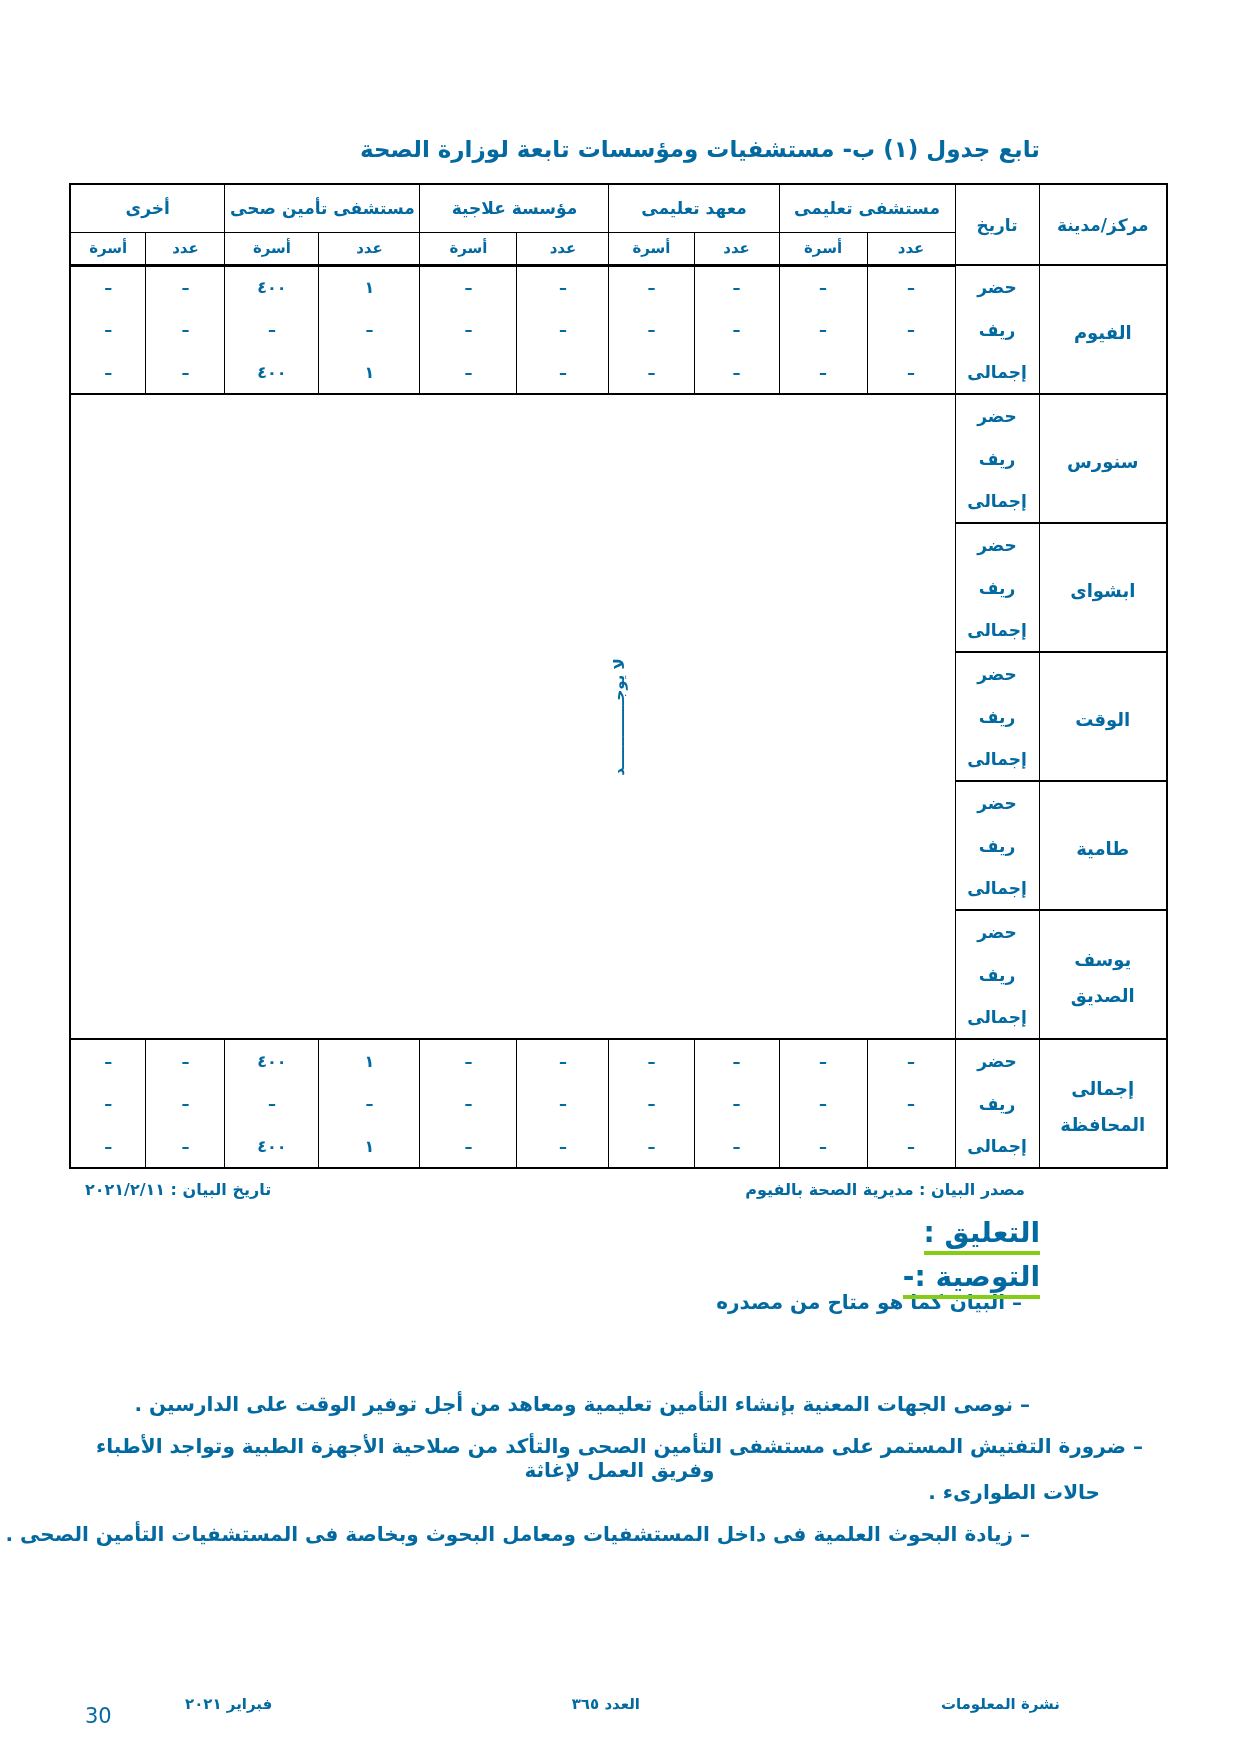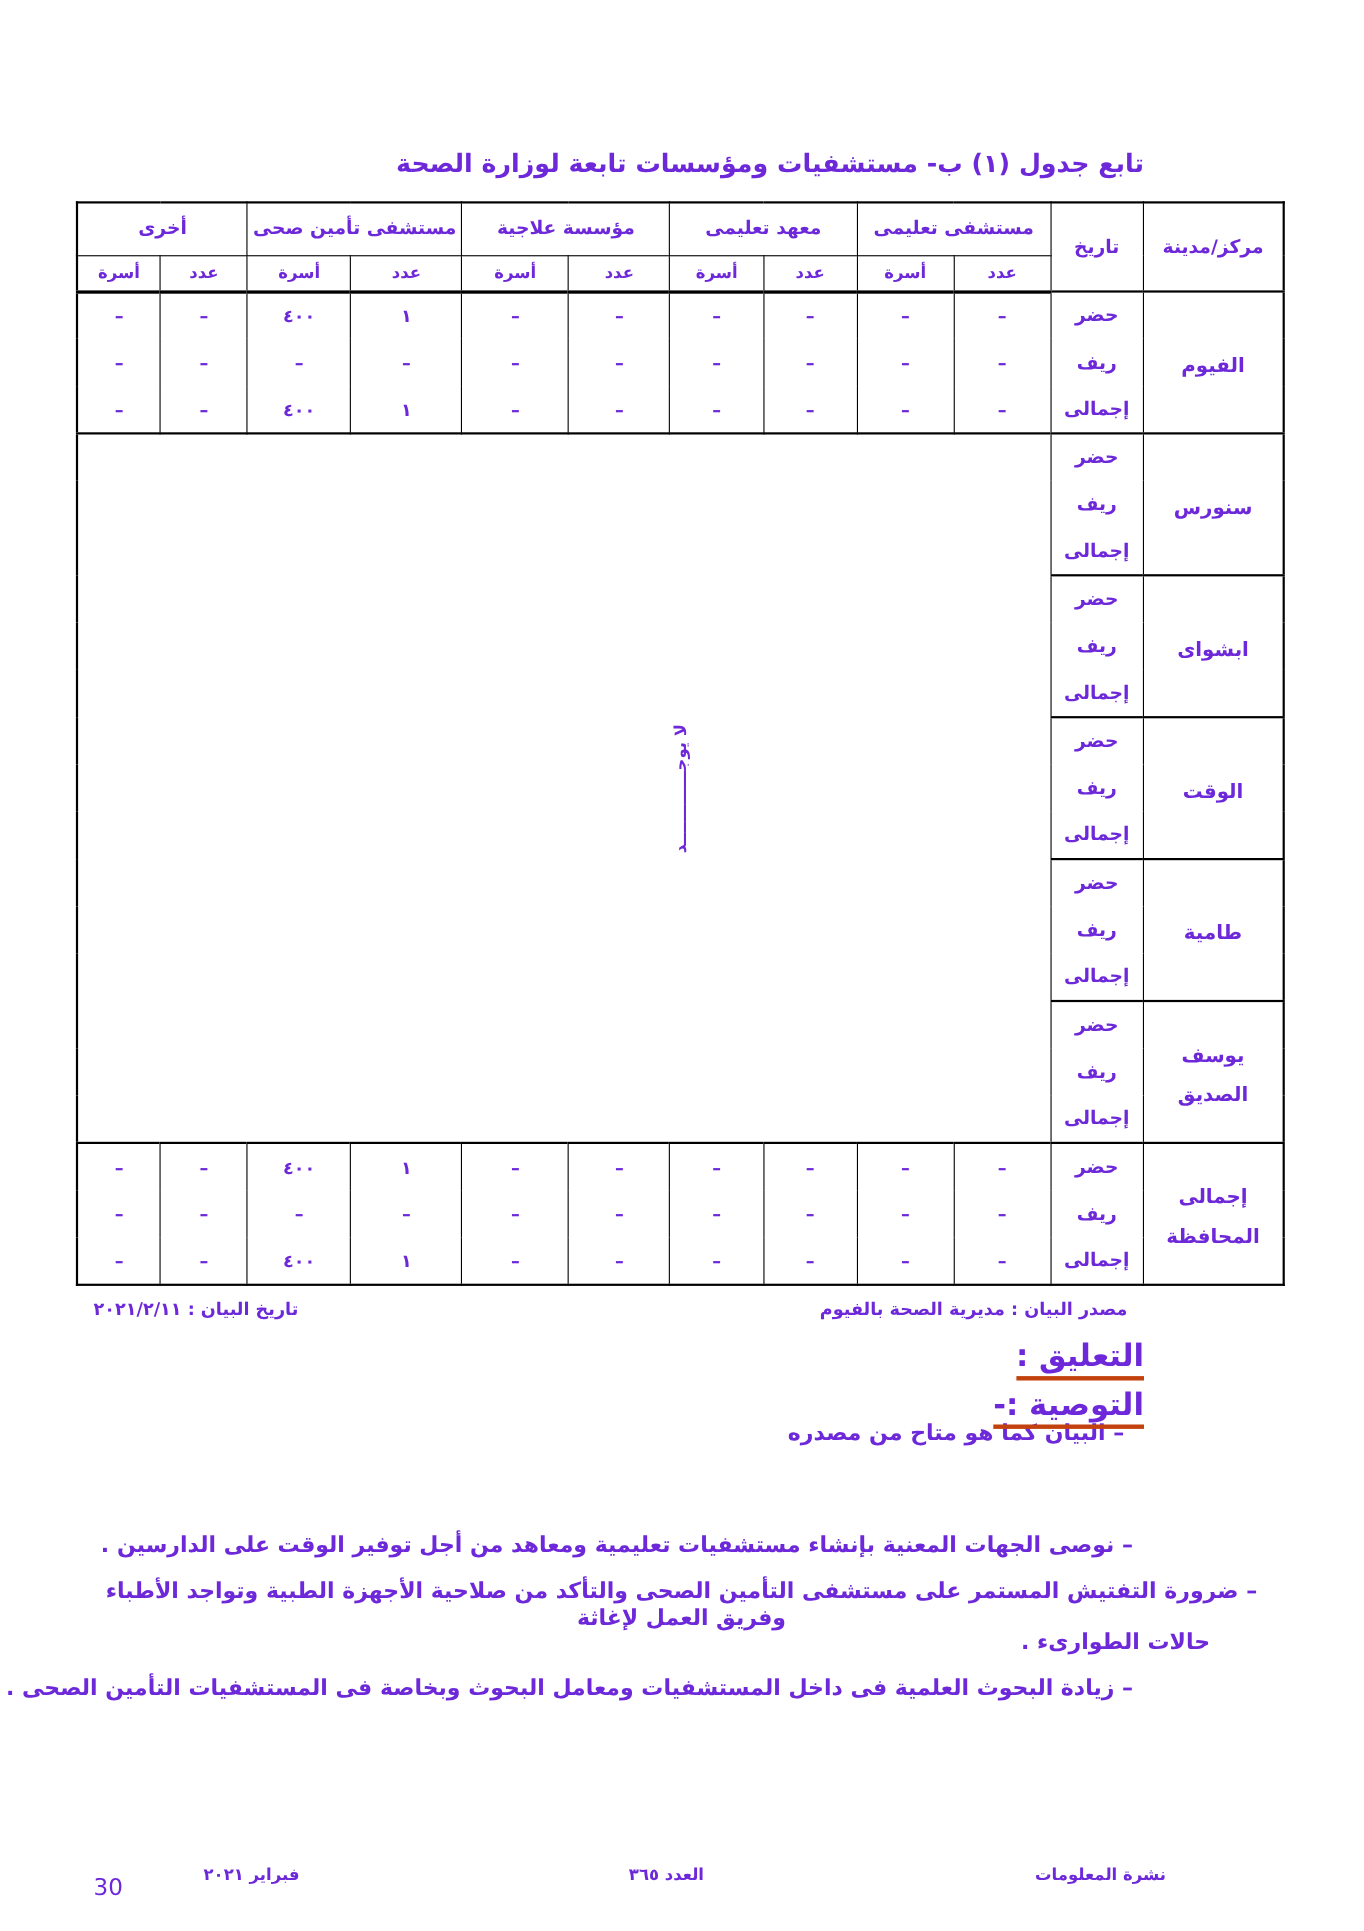--- a/index.html
+++ b/index.html
@@ -1,17 +1,17 @@
 <!DOCTYPE html>
 <html lang="ar"><head>
 <meta charset="utf-8">
 <style>
   *{margin:0;padding:0;box-sizing:border-box}
   html,body{background:#fff}
-  .page{position:relative;width:1240px;height:1755px;background:#fff;color:#6d28d9;
+  .page{position:relative;width:1240px;height:1755px;background:#fff;color:#0369a1;
         font-family:"DejaVu Sans",sans-serif;direction:rtl;overflow:hidden}
   .doc-title{position:absolute;top:136px;right:200px;font-size:23px;font-weight:bold;white-space:nowrap}
 
   table.tbl{position:absolute;top:183px;right:72px;width:1096px;border-collapse:collapse;
             table-layout:fixed;border:2.5px solid #000}
   table.tbl td{border-left:1px solid #000;border-right:1px solid #000;border-top:0;border-bottom:0;
                font-weight:bold;text-align:center;vertical-align:middle;overflow:hidden}
   tr.h1 td{border:1px solid #000;height:48px;font-size:17px}
   tr.h2 td{border:1px solid #000;border-bottom:3px solid #000;height:33px;font-size:15px}
   td.span2{border-bottom:3px solid #000;font-size:17px}
@@ -21,21 +21,21 @@
   td.val{font-size:16px;height:43px}
   td.nodata{position:relative}
   .nodata-text{position:absolute;left:62%;top:50%;transform:translate(-50%,-50%) rotate(-90deg);
                font-size:15px;font-weight:bold;white-space:nowrap}
 
   .src{position:absolute;top:1180px;font-size:16px;font-weight:bold;white-space:nowrap}
   .src.right{right:215px}
   .src.left{left:85px}
 
   .sec-head{position:absolute;right:200px;font-size:28px;font-weight:bold}
-  .sec-head .u{display:inline-block;border-bottom:4px solid #c2410c;padding-bottom:2px}
+  .sec-head .u{display:inline-block;border-bottom:4px solid #84cc16;padding-bottom:2px}
   .note{position:absolute;font-size:20px;font-weight:bold;white-space:nowrap}
   .wide{white-space:normal;width:1075px;text-align:center}
 
   .pfoot{position:absolute;top:1695px;font-size:15px;font-weight:bold;white-space:nowrap}
   .pnum{position:absolute;top:1704px;left:85px;font-size:21px;direction:ltr}
 </style>
 </head>
 <body>
 
 <div class="page">
@@ -229,21 +229,21 @@
   <div class="src left">تاريخ البيان : ٢٠٢١/٢/١١</div>
 
   <div class="sec-head" style="top:1216px">
     <span class="u">التعليق :</span>
   </div>
   <div class="note" style="top:1290px;right:218px">–  البيان كما هو متاح من مصدره</div>
 
   <div class="sec-head" style="top:1260px">
     <span class="u">التوصية :-</span>
   </div>
-  <div class="note" style="top:1392px;right:210px">– نوصى الجهات المعنية بإنشاء مستشفيات تعليمية ومعاهد من أجل توفير الوقت على الدارسين .</div>
+  <div class="note" style="top:1392px;right:210px">– نوصى الجهات المعنية بإنشاء التأمين تعليمية ومعاهد من أجل توفير الوقت على الدارسين .</div>
   <div class="note wide" style="top:1434px;right:83px">– ضرورة التفتيش المستمر على مستشفى التأمين الصحى والتأكد من صلاحية الأجهزة الطبية وتواجد الأطباء وفريق العمل لإغاثة</div>
   <div class="note" style="top:1480px;right:140px">حالات الطوارىء .</div>
   <div class="note" style="top:1522px;right:210px">– زيادة البحوث العلمية فى داخل المستشفيات ومعامل البحوث وبخاصة فى المستشفيات التأمين الصحى .</div>
 
   <div class="pfoot" style="right:180px">نشرة المعلومات</div>
   <div class="pfoot" style="right:600px">العدد ٣٦٥</div>
   <div class="pfoot" style="left:185px">فبراير ٢٠٢١</div>
   <div class="pnum">30</div>
 
 </div>

